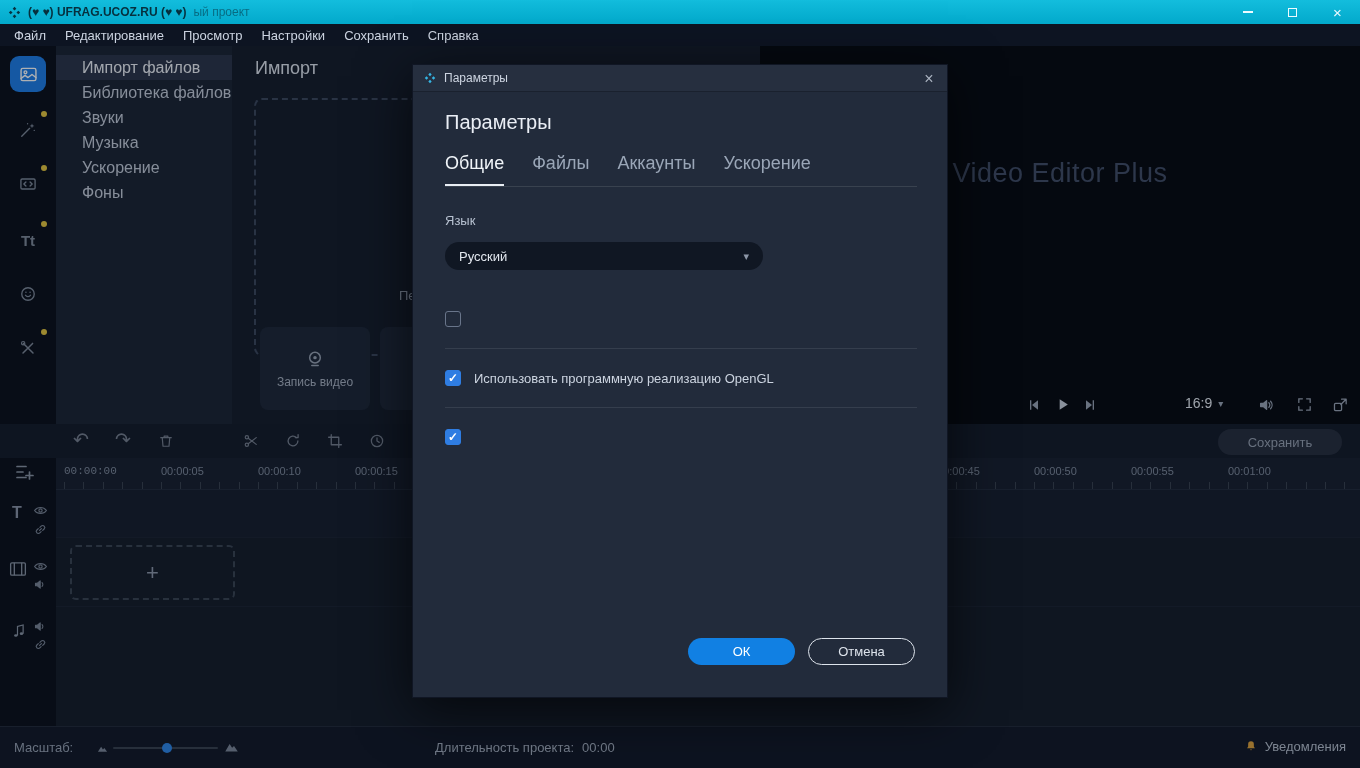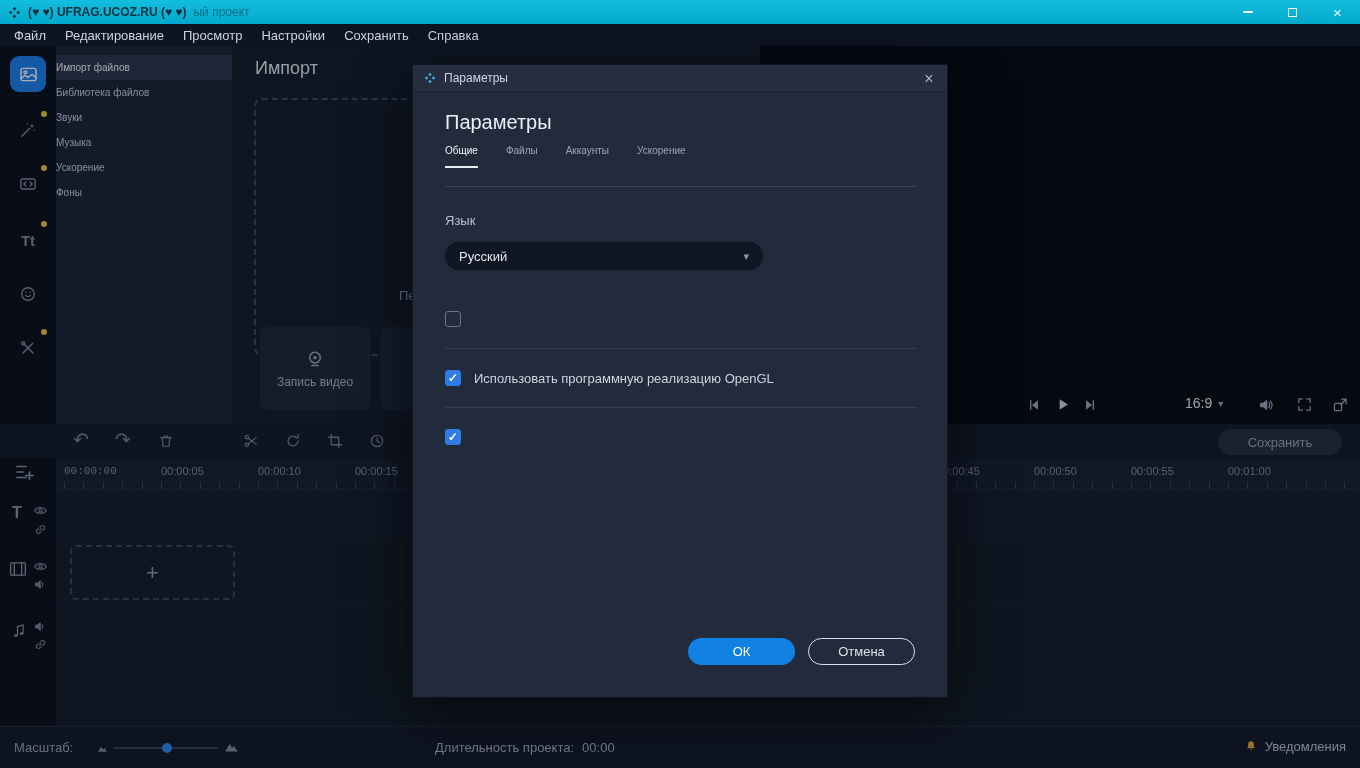--- a/index.html
+++ b/index.html
@@ -27,21 +27,21 @@
   #iconbar{position:absolute;left:0;top:46px;width:56px;height:680px;background:#0b101a}
   .tile{position:absolute;left:10px;width:36px;height:36px;border-radius:9px;
     display:flex;align-items:center;justify-content:center;color:#7f8999}
   .tile.selected{background:#1e7ee7;color:#fff}
   .dot{position:absolute;right:-1px;top:-1px;width:6px;height:6px;border-radius:50%;background:#e6c63e}
   .railicon{position:absolute;color:#7c8697}
   .rail-T{font-size:16px;font-weight:bold;color:#8a93a5}
 
   
   #panel{position:absolute;left:56px;top:46px;width:176px;height:378px;background:#1b2433;padding-top:9px}
-  .pitem{height:25px;line-height:25px;font-size:10px;color:#c4ccd9;white-space:nowrap}
+  .pitem{height:25px;line-height:25px;padding-left:26px;font-size:16px;color:#c4ccd9;white-space:nowrap}
   .pitem.selected{background:#2b3449;color:#eef1f6}
 
   
   #import{position:absolute;left:232px;top:46px;width:528px;height:378px;background:#151c2a}
   #import-title{position:absolute;left:23px;top:12px;font-size:18px;font-weight:normal;color:#dde3ec}
   #dropzone{position:absolute;left:22px;top:52px;width:500px;height:258px;
     border:2px dashed #3b475c;border-radius:8px}
   #drop-circle{position:absolute;left:178px;top:137px;width:36px;height:36px;border:2px solid #1b7fe0;border-radius:50%}
   #drop-text{position:absolute;left:143px;top:188px;font-size:13px;color:#9aa4b6;white-space:nowrap;width:38px;overflow:hidden}
   .rec-card{position:absolute;top:281px;width:110px;height:83px;background:#1e2737;border-radius:8px;
@@ -90,21 +90,21 @@
 
   
   #dim{position:absolute;left:0;top:46px;width:1360px;height:722px;background:rgba(4,9,18,.32);z-index:5;pointer-events:none}
   #dialog{position:absolute;left:412px;top:64px;width:536px;height:634px;background:#222b3b;z-index:10;
     border:1px solid #101624;box-shadow:0 12px 50px rgba(0,0,0,.65)}
   #dlg-header{height:27px;background:#262f3f;border-bottom:1px solid #1a212e;display:flex;align-items:center;gap:8px;
     padding:0 11px;font-size:12px;color:#cdd5e1}
   #dlg-close{position:absolute;right:6px;top:2px;width:24px;height:23px;display:flex;align-items:center;justify-content:center;
     color:#a9b2bf;font-size:16px}
   #dlg-heading{position:absolute;left:32px;top:46px;font-size:20px;font-weight:normal;color:#eaeef5}
-  #dlg-tabs{position:absolute;left:32px;top:80px;display:flex;gap:28px;font-size:10px;color:#9aa6b7}
+  #dlg-tabs{position:absolute;left:32px;top:88px;display:flex;gap:28px;font-size:18px;color:#9aa6b7}
   .dtab{padding-bottom:10px;border-bottom:2px solid transparent}
   .dtab.active{color:#f1f5f9;border-bottom-color:#e9eef4}
   #tab-line{position:absolute;left:32px;width:472px;top:121px;height:1px;background:#39424f}
   #lang-label{position:absolute;left:32px;top:148px;font-size:13px;color:#b7c1d0}
   #lang-select{position:absolute;left:32px;top:177px;width:318px;height:28px;background:#101723;border-radius:14px;
     display:flex;align-items:center;justify-content:space-between;padding:0 14px;font-size:13px;color:#e2e7ee}
   #lang-select .chev{color:#8d97a7;font-size:11px}
   .cb-row{position:absolute;left:32px;width:472px;display:flex;align-items:center;gap:13px}
   .cb{width:16px;height:16px;border:1.5px solid #69758a;border-radius:3px;flex:0 0 auto;
     display:flex;align-items:center;justify-content:center}
@@ -256,20 +256,21 @@
           <circle cx="12" cy="10.5" r="1.9" fill="currentColor" stroke="none"></circle>
           <path d="M8.5 19h7"></path>
       </svg>
       <div class="lbl">Запись видео</div>
     </div>
     <div class="rec-card" style="left:148px"></div>
   </div>
 
   <div id="preview">
     <div id="watermark">
+      <div id="product">Video Editor Plus</div>
     </div>
     <div id="playerbar">
       <svg class="pctl" style="left:266px;top:11px" width="16" height="16" viewBox="0 0 24 24" fill="currentColor">
         <path d="M7 5v14" stroke="currentColor" stroke-width="2"></path>
           <path d="M18 5 9 12l9 7Z"></path>
       </svg>
       <svg class="pctl" style="left:294px;top:10px;color:#c9d1dd" width="17" height="17" viewBox="0 0 24 24" fill="currentColor">
         <path d="M8 4.5 19.5 12 8 19.5Z"></path>
       </svg>
       <svg class="pctl" style="left:322px;top:11px" width="16" height="16" viewBox="0 0 24 24" fill="currentColor">

